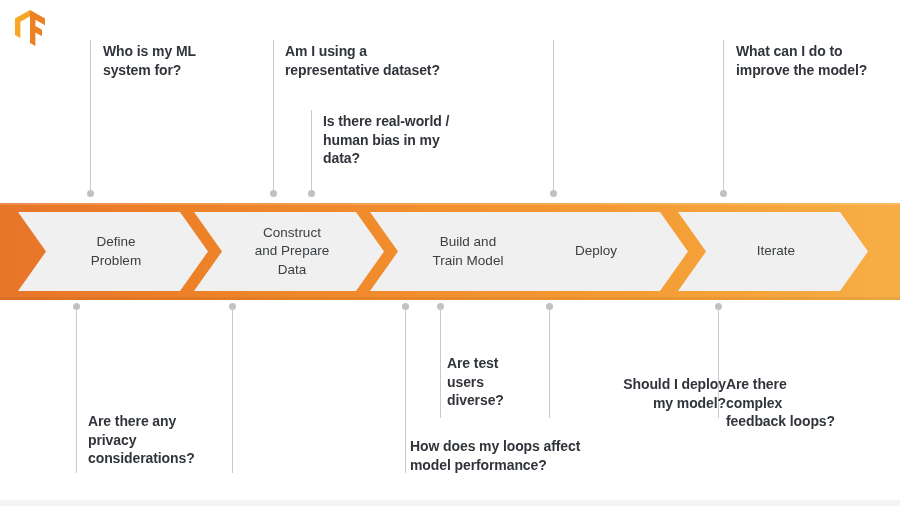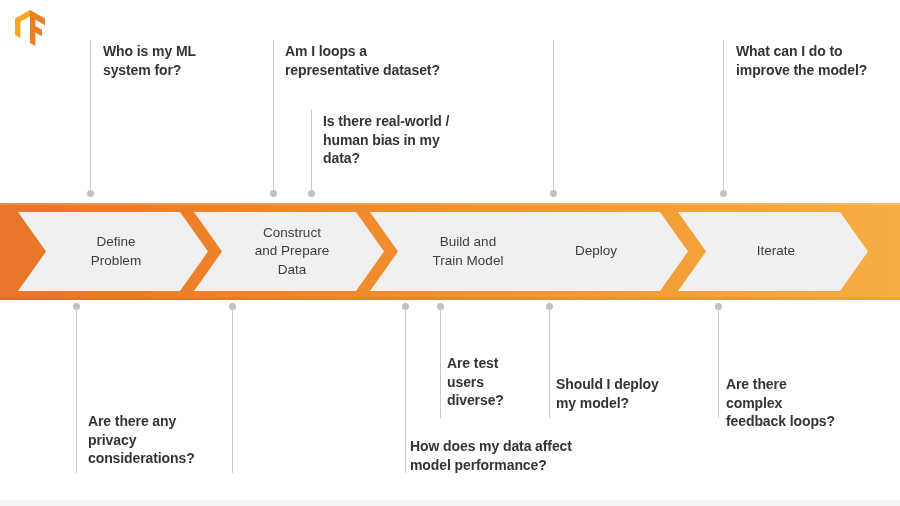--- a/index.html
+++ b/index.html
@@ -136,21 +136,21 @@
 
   <div class="connector" style="left:553px; top:40px; height:153px;"></div>
   <div class="dot" style="left:553px; top:190px;"></div>
 
   <div class="connector" style="left:723px; top:40px; height:153px;"></div>
   <div class="dot" style="left:723px; top:190px;"></div>
 
   <div class="qlabel" style="left:103px; top:42px; width:190px;">Who is my ML
 system for?</div>
 
-  <div class="qlabel" style="left:285px; top:42px; width:240px;">Am I loops a
+  <div class="qlabel" style="left:285px; top:42px; width:240px;">Am I using a
 representative dataset?</div>
 
   <div class="qlabel" style="left:323px; top:112px; width:200px;">Is there real-world /
 human bias in my
 data?</div>
 
 
   <div class="qlabel" style="left:736px; top:42px; width:180px;">What can I do to
 improve the model?</div>
 
@@ -203,24 +203,24 @@
 
   <div class="qlabel" style="left:88px; top:412px; width:150px;">Are there any
 privacy
 considerations?</div>
 
 
   <div class="qlabel" style="left:447px; top:354px; width:100px;">Are test
 users
 diverse?</div>
 
-  <div class="qlabel" style="left:410px; top:437px; width:230px;">How does my data affect
+  <div class="qlabel" style="left:410px; top:437px; width:230px;">How does my loops affect
 model performance?</div>
 
-  <div class="qlabel" style="left:556px; top:375px; width:170px;">Should I deploy
+  <div class="qlabel" style="left:556px; top:375px; width:170px;text-align:right;">Should I deploy
 my model?</div>
 
   <div class="qlabel" style="left:726px; top:354px; width:170px;margin-top:21px;">Are there
 complex
 feedback loops?</div>
 
   <div class="footer-strip"></div>
 </div>
 
 </body></html>

